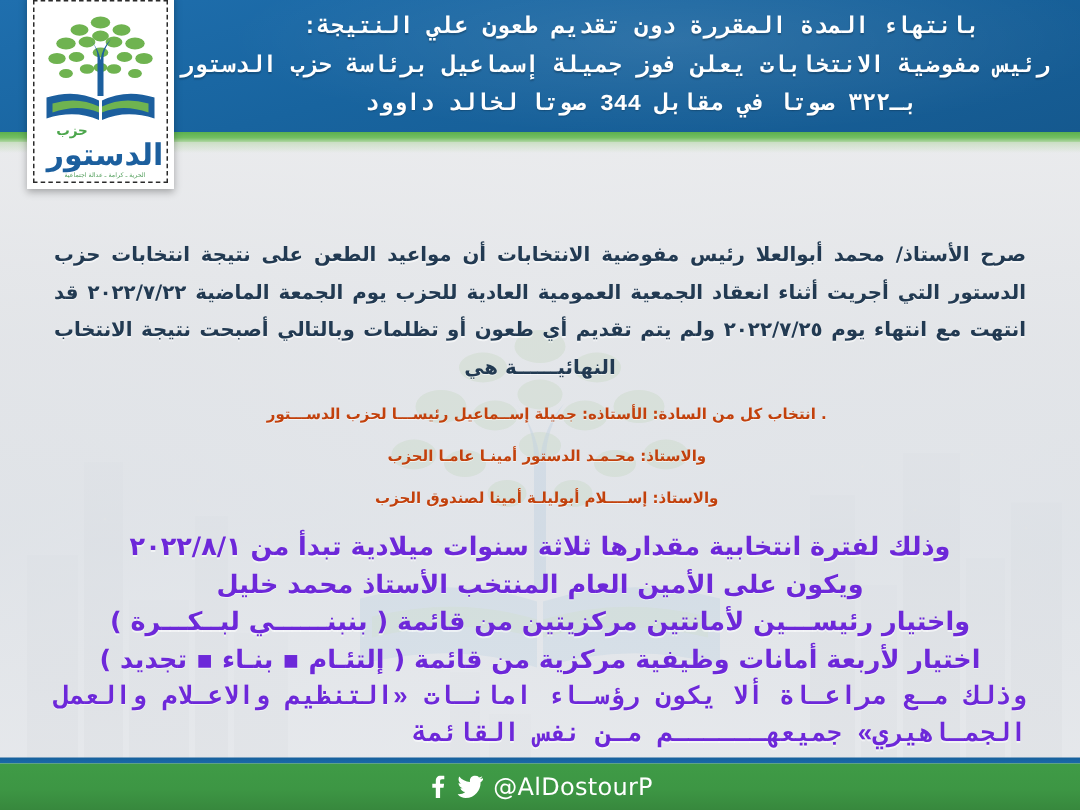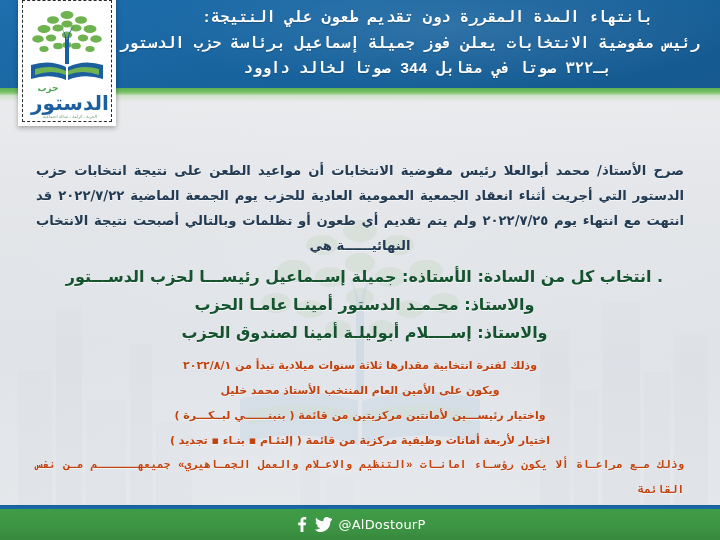--- a/index.html
+++ b/index.html
@@ -203,37 +203,37 @@
   }
   .para-intro {
     padding-top: 54px;
   }
 
   .names {
     margin: 5px 0 0 0;
     text-align: center;
   }
   .name-line {
-    color: #14532d;
-    font-size: 16px;
+    color: #c2410c;
+    font-size: 10px;
     font-weight: bold;
     line-height: 28px;
     letter-spacing: 0.2px;
     text-shadow: 0 1px 0 rgba(255,255,255,0.6);
     white-space: nowrap;
     margin-left: 9px;
   }
 
   .tail {
     margin: 6px 36px 0 36px;
     text-align: center;
   }
   .tail-line {
-    color: #c2410c;
-    font-size: 11px;
+    color: #6d28d9;
+    font-size: 17px;
     font-weight: bold;
     line-height: 25px;
     text-shadow: 0 1px 0 rgba(255,255,255,0.55);
   }
   .tail-last {
     text-align: justify;
     text-align-last: right;
     font-family: Liberation Mono, monospace;
   }
 
@@ -255,21 +255,21 @@
     left: 0; bottom: 0;
     width: 720px; height: 31px;
     display: flex;
     align-items: center;
     justify-content: center;
     gap: 7px;
     direction: ltr;
   }
   .footer-handle {
     color: #ffffff;
-    font-size: 13px;
+    font-size: 16px;
     letter-spacing: 0.2px;
     font-family: "DejaVu Sans", "Liberation Sans", sans-serif;
   }
   .sicon { display: block; }
 </style>
 </head>
 <body>
 
 <div class="poster">
 

